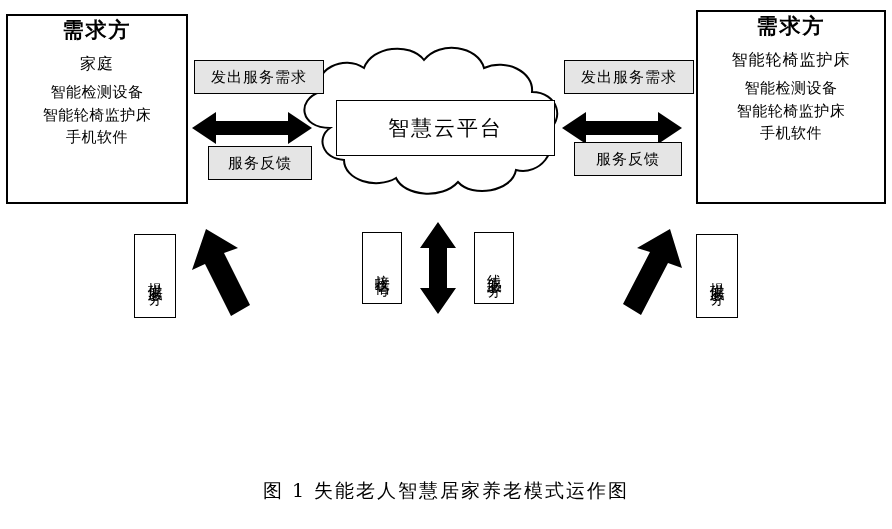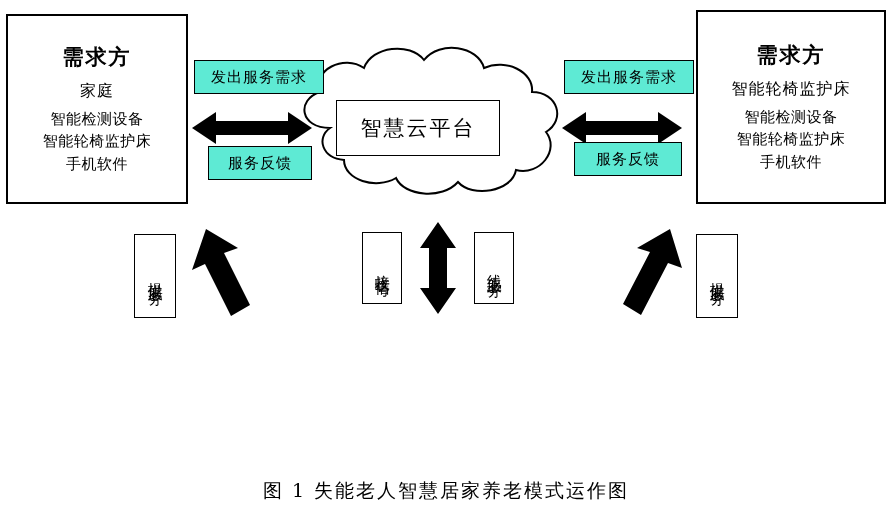--- a/index.html
+++ b/index.html
@@ -17,26 +17,25 @@
     overflow: hidden;
   }
   .box {
     position: absolute;
     border: 2px solid #000;
     background: #fff;
     box-sizing: border-box;
     display: flex;
     flex-direction: column;
     align-items: center;
-    justify-content: center;
   }
   .label-box {
     position: absolute;
     border: 1.5px solid #000;
-    background: #5eead4;
+    background: #e5e5e5;
     box-sizing: border-box;
     display: flex;
     align-items: center;
     justify-content: center;
     font-size: 15px;
     letter-spacing: 1px;
   }
   .vert-label {
     position: absolute;
     border: 1.5px solid #000;
@@ -79,21 +78,21 @@
     letter-spacing: 2px;
     margin-bottom: 16px;
   }
   .supplier-line.last {
     margin-bottom: 0;
   }
   .cloud-label {
     position: absolute;
     left: 336px;
     top: 100px;
-    width: 164px;
+    width: 219px;
     height: 56px;
     border: 1.5px solid #000;
     background: #fff;
     box-sizing: border-box;
     display: flex;
     align-items: center;
     justify-content: center;
     font-size: 21px;
     letter-spacing: 2px;
   }

